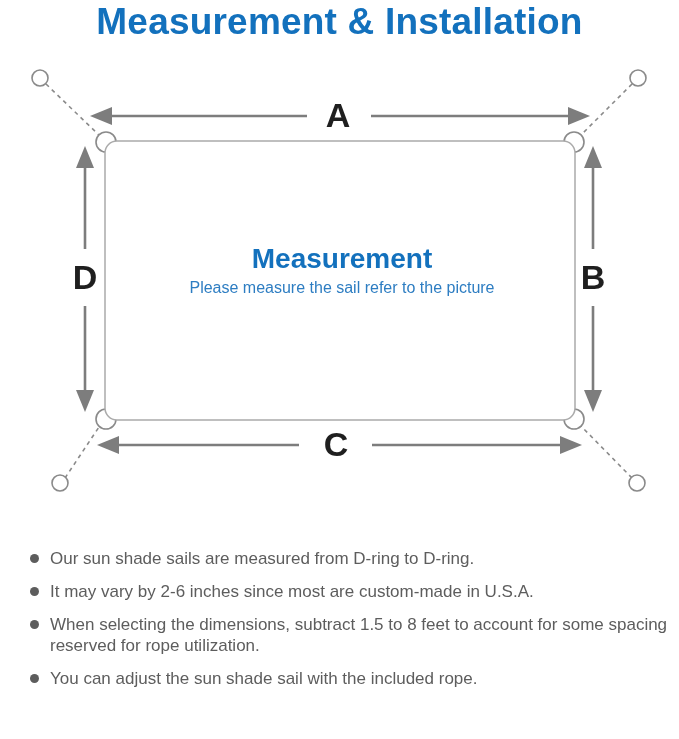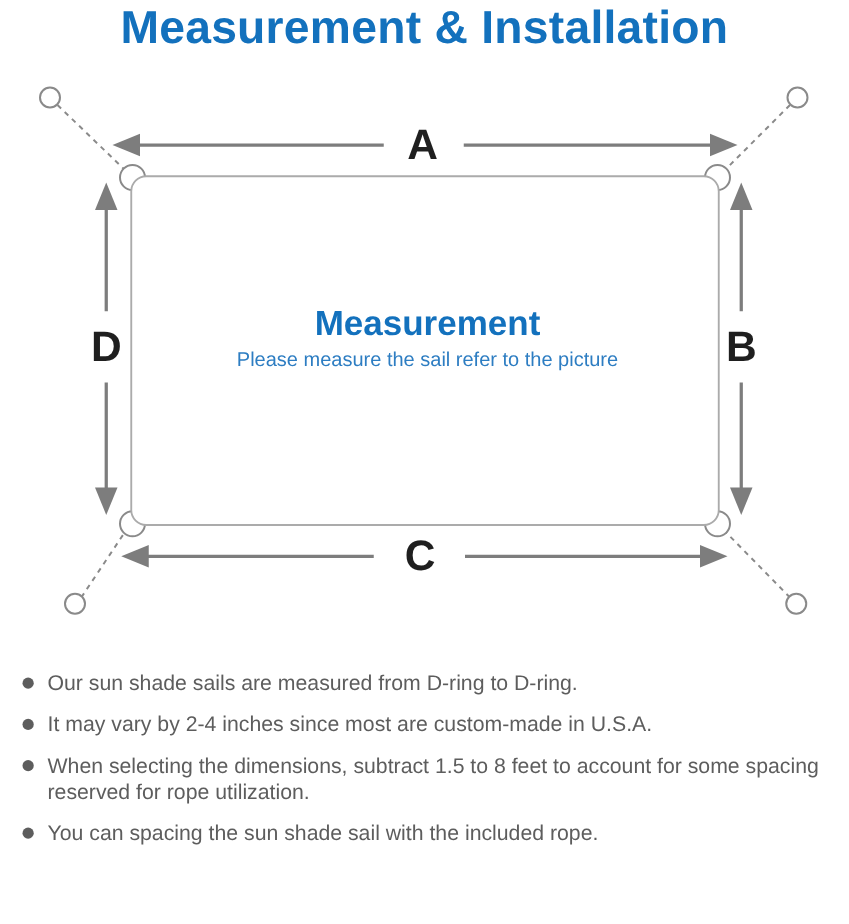--- a/index.html
+++ b/index.html
@@ -29,21 +29,21 @@
     position: absolute;
     top: 0;
     left: 0;
   }
   .notes {
     position: absolute;
     top: 532px;
     left: 10px;
     width: 650px;
     list-style: none;
-    margin: 4px;
+    margin: 16px;
     padding: 0;
   }
   .note {
     display: flex;
     align-items: flex-start;
     margin-bottom: 12px;
     font-size: 17px;
     line-height: 21px;
     color: #5d5d5d;
   }
@@ -123,23 +123,23 @@
   <text x="342" y="293" text-anchor="middle" font-family="Liberation Sans, sans-serif" font-size="16" fill="#2d7dc2">Please measure the sail refer to the picture</text>
 </svg>
 
 <ul class="notes">
   <li class="note">
     <span class="dot"></span>
     <span class="note-text">Our sun shade sails are measured from D-ring to D-ring.</span>
   </li>
   <li class="note">
     <span class="dot"></span>
-    <span class="note-text">It may vary by 2-4 inches since most are custom-made in U.S.A.</span>
+    <span class="note-text">It may vary by 2-6 inches since most are custom-made in U.S.A.</span>
   </li>
   <li class="note">
     <span class="dot"></span>
     <span class="note-text">When selecting the dimensions, subtract 1.5 to 8 feet to account for some spacing reserved for rope utilization.</span>
   </li>
   <li class="note">
     <span class="dot"></span>
-    <span class="note-text">You can spacing the sun shade sail with the included rope.</span>
+    <span class="note-text">You can adjust the sun shade sail with the included rope.</span>
   </li>
 </ul>
 
 </body></html>

